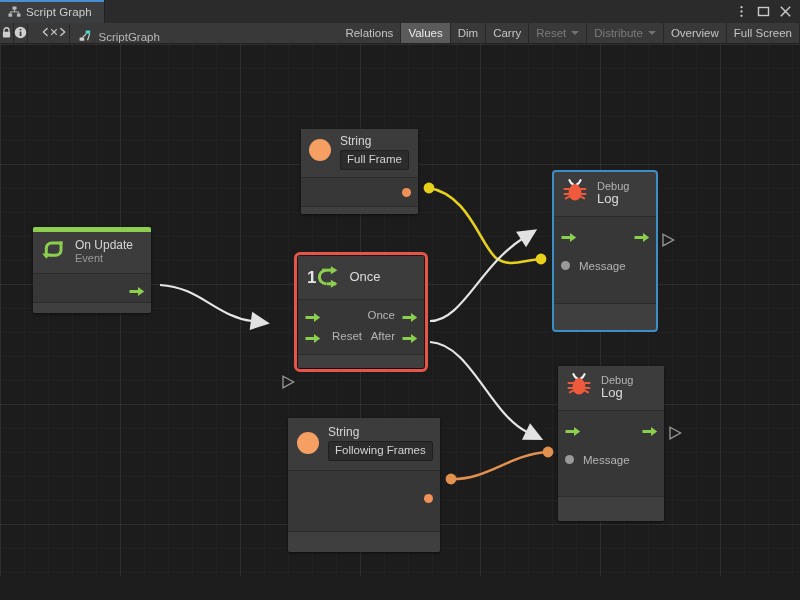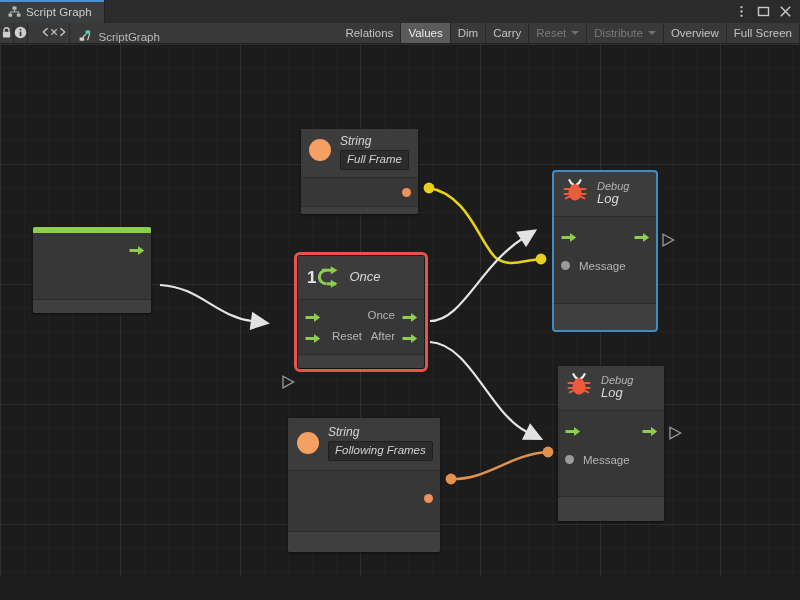--- a/index.html
+++ b/index.html
@@ -191,21 +191,21 @@
     border-radius: 2px 2px 0 0;
   }
   .node-head {
     display: flex;
     align-items: center;
     gap: 9px;
     padding: 7px 10px 8px 9px;
     border-bottom: 1px solid #2c2c2c;
     background: #3c3c3c;
   }
-  .node-head-txt { line-height: 1.12; font-style: italic; }
+  .node-head-txt { line-height: 1.12; }
   .node-title   { color: #d6d6d6; font-size: 12px; }
   .node-sub     { color: #9a9a9a; font-size: 11px; }
   .node-title-lg{ color: #dcdcdc; font-size: 13px; }
 
   .node-body {
     background: #373737;
     padding: 5px 0 4px 0;
     display: flex;
     flex-direction: column;
     gap: 2px;
@@ -404,20 +404,33 @@
 
       <path d="M430,298 C470,300 490,370 527,388" stroke="#e6e6e6" stroke-width="2.2" fill="none" marker-end="url(#mk-flow)"></path>
 
       <path d="M451,435 C488,436 510,410 548,408" stroke="#e3914f" stroke-width="2.6" fill="none"></path>
       <circle cx="451" cy="435" r="5.4" fill="#e3914f"></circle>
       <circle cx="548" cy="408" r="5.4" fill="#e3914f"></circle>
     </svg>
 
     <div class="node" style="left:33px; top:183px; width:118px; height:86px;">
       <div class="node-accent"></div>
+      <div class="node-head" style="padding:5px 8px 6px 7px;">
+        <span>
+          <svg viewBox="0 0 26 26" width="26" height="26">
+            <path d="M21 6 V13 a5.2 5.2 0 0 1 -5.2 5.2 H10" fill="none" stroke="#8ccf4e" stroke-width="3" stroke-linecap="square"></path>
+            <path d="M21 6 H11.5 a5.2 5.2 0 0 0 -5.2 5.2 V16" fill="none" stroke="#8ccf4e" stroke-width="3" stroke-linecap="square"></path>
+            <path d="M6.4 21.8 L2.2 16.6 L10.6 16.6 Z" fill="#8ccf4e"></path>
+          </svg>
+        </span>
+        <span class="node-head-txt">
+          <div class="node-title">On Update</div>
+          <div class="node-sub">Event</div>
+        </span>
+      </div>
       <div class="node-body">
         <div class="row">
           <span class="spacer"></span>
           <span class="arrow-green">
             <svg viewBox="0 0 16 11" width="16" height="11">
               <path d="M0.5,4 H9 V1 L15.2,5.5 L9,10 V7 H0.5 Z" fill="#8ccf4e"></path>
             </svg>
           </span>
         </div>
       </div>

